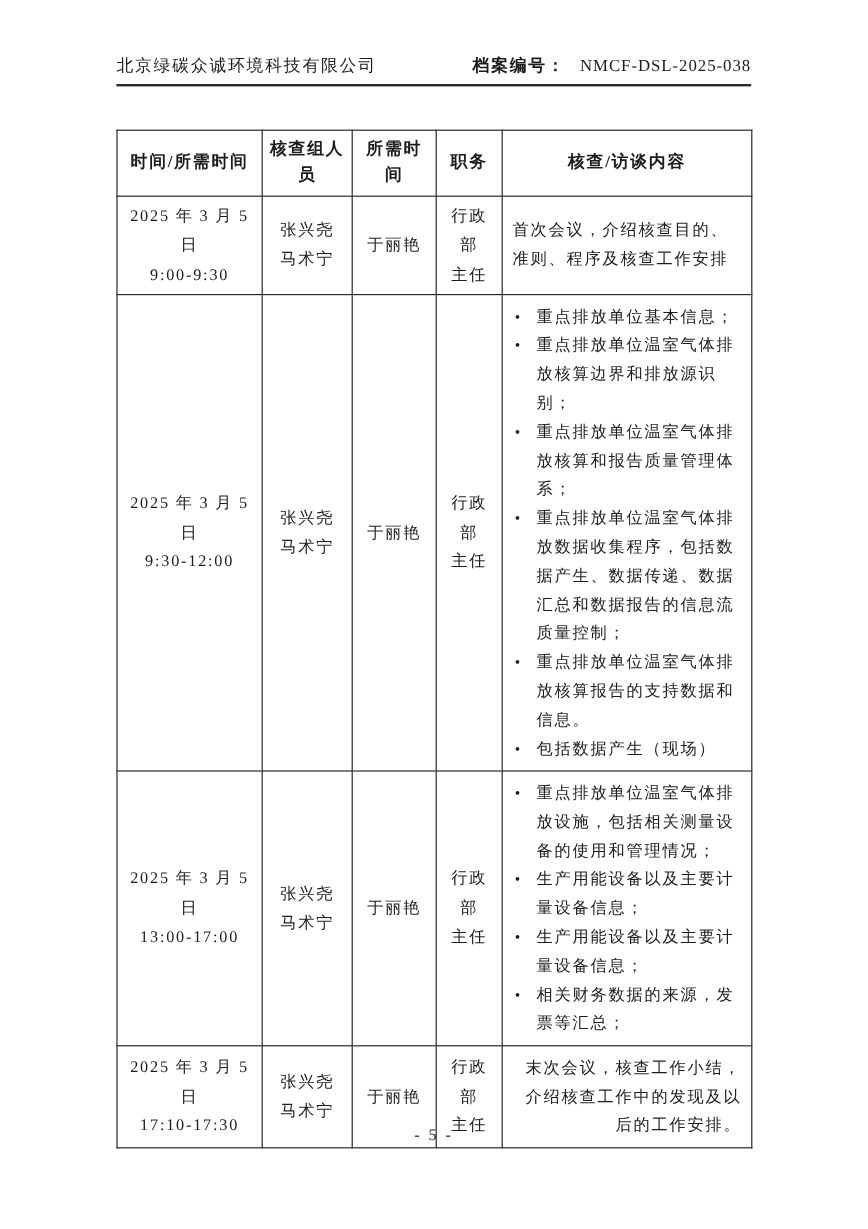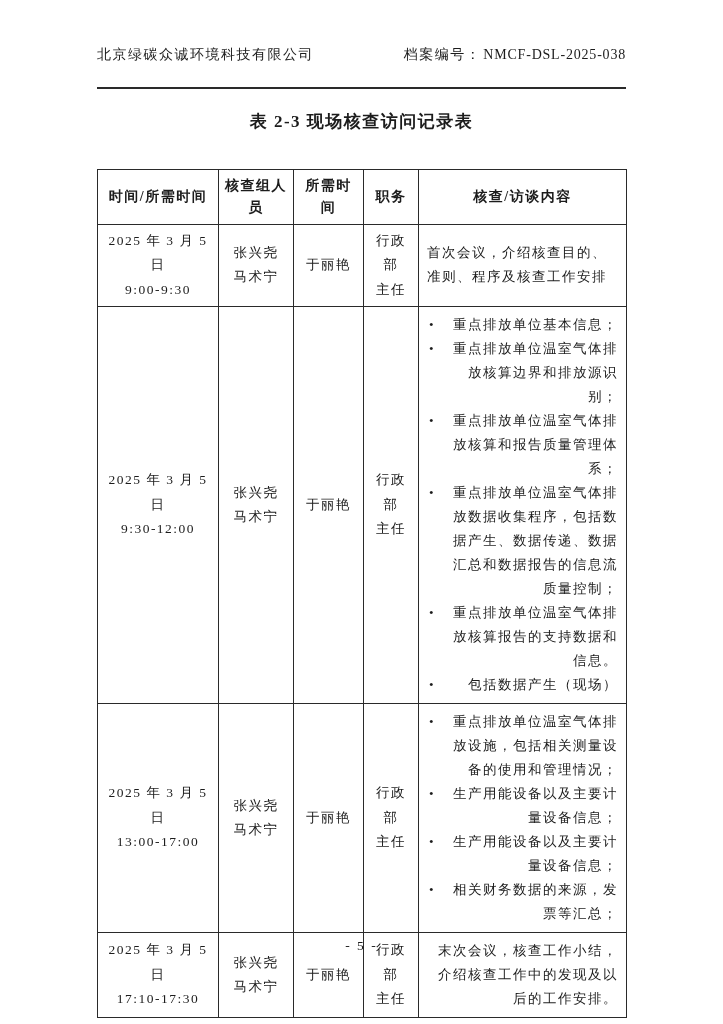--- a/index.html
+++ b/index.html
@@ -16,25 +16,25 @@
     margin: 0 auto;
   }
   
   .page-header {
     margin-top: 46px;
     display: flex;
     justify-content: space-between;
     align-items: baseline;
     font-size: 14px;
     letter-spacing: 1.5px;
-    padding-bottom: 23px;
+    padding-bottom: 6px;
     border-bottom: 2px solid #2a2a2a;
   }
   .page-header .doc-no-wrap { letter-spacing: 0.5px; }
-  .page-header .doc-no-label { letter-spacing: 1.5px; margin-right: 2px; }
+  .page-header .doc-no-label { letter-spacing: 1.5px; margin-right: 12px; font-weight: bold; }
   .page-header .doc-no { letter-spacing: 0.8px; }
   
   .table-title {
     text-align: center;
     font-weight: bold;
     font-size: 17px;
     letter-spacing: 1.5px;
     margin-top: 21px;
     margin-bottom: 12px;
   }
@@ -83,21 +83,21 @@
     align-items: flex-start;
     line-height: 24px;
   }
   ul.bullets .blt {
     flex: 0 0 auto;
     width: 20px;
     font-size: 13px;
     letter-spacing: 0;
     padding-left: 2px;
   }
-  ul.bullets .blt-text { flex: 1 1 auto; text-align: right; }
+  ul.bullets .blt-text { flex: 1 1 auto; }
   
   .page-footer {
     position: absolute;
     left: 0; right: 0;
     top: 938px;
     text-align: center;
     font-size: 13.5px;
     letter-spacing: 2px;
   }
 </style>
@@ -106,21 +106,20 @@
 
 <div class="content">
 
   <div class="page-header">
     <span>北京绿碳众诚环境科技有限公司</span>
     <span class="doc-no-wrap">
       <span class="doc-no-label">档案编号：</span><span class="doc-no">NMCF-DSL-2025-038</span>
     </span>
   </div>
 
-  <div class="table-title">表 2-3 现场核查访问记录表</div>
 
   <table>
     <colgroup>
       <col class="c1">
         <col class="c2">
         <col class="c3">
         <col class="c4">
         <col class="c5">
     </colgroup>
     <thead>

